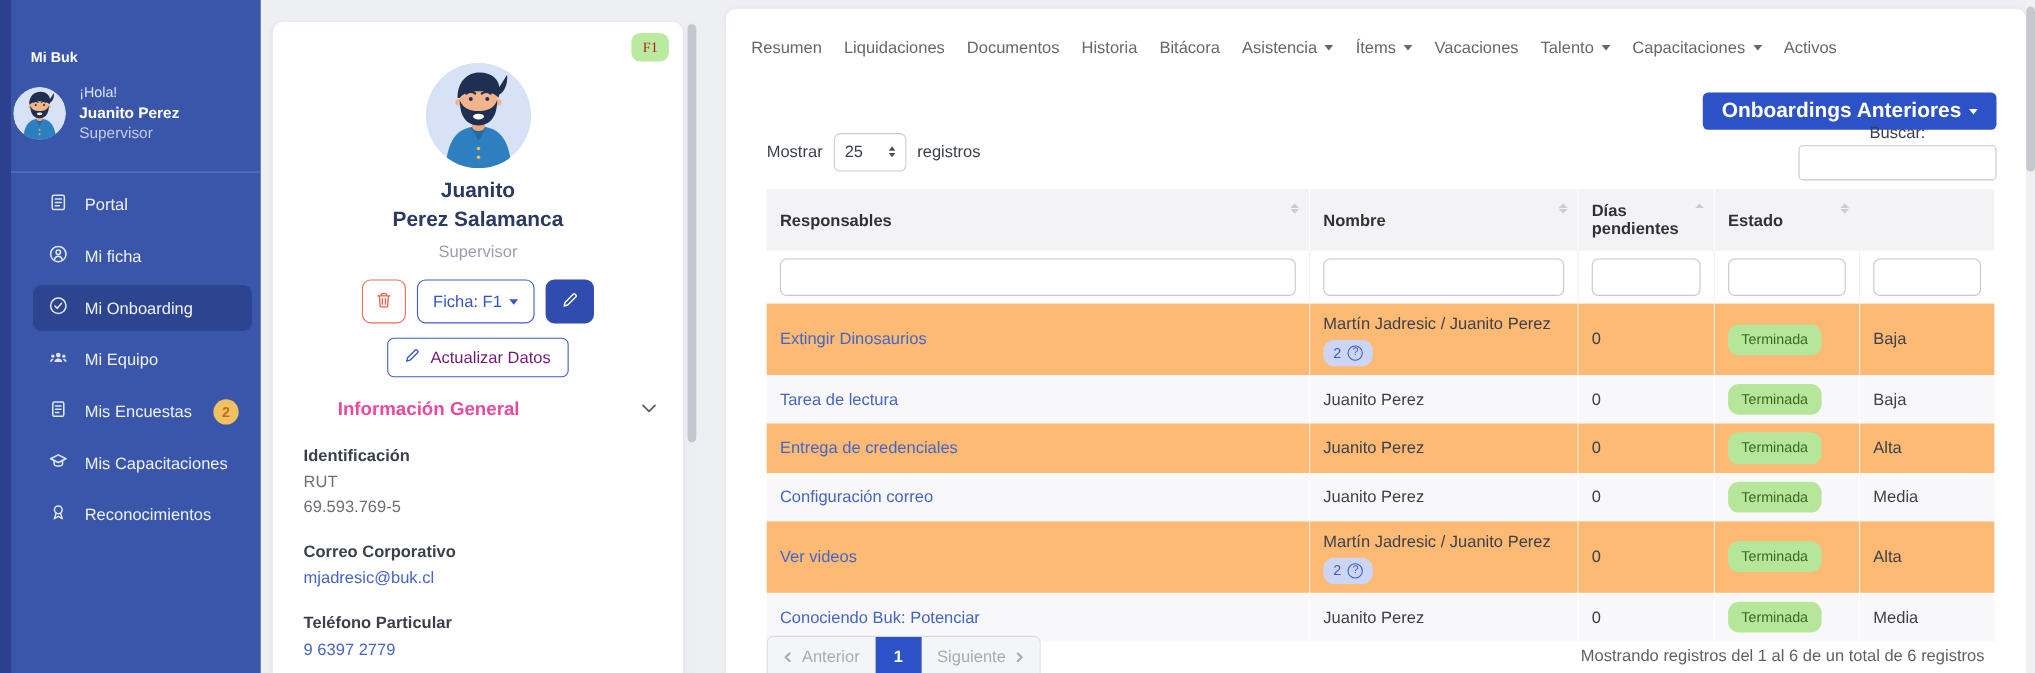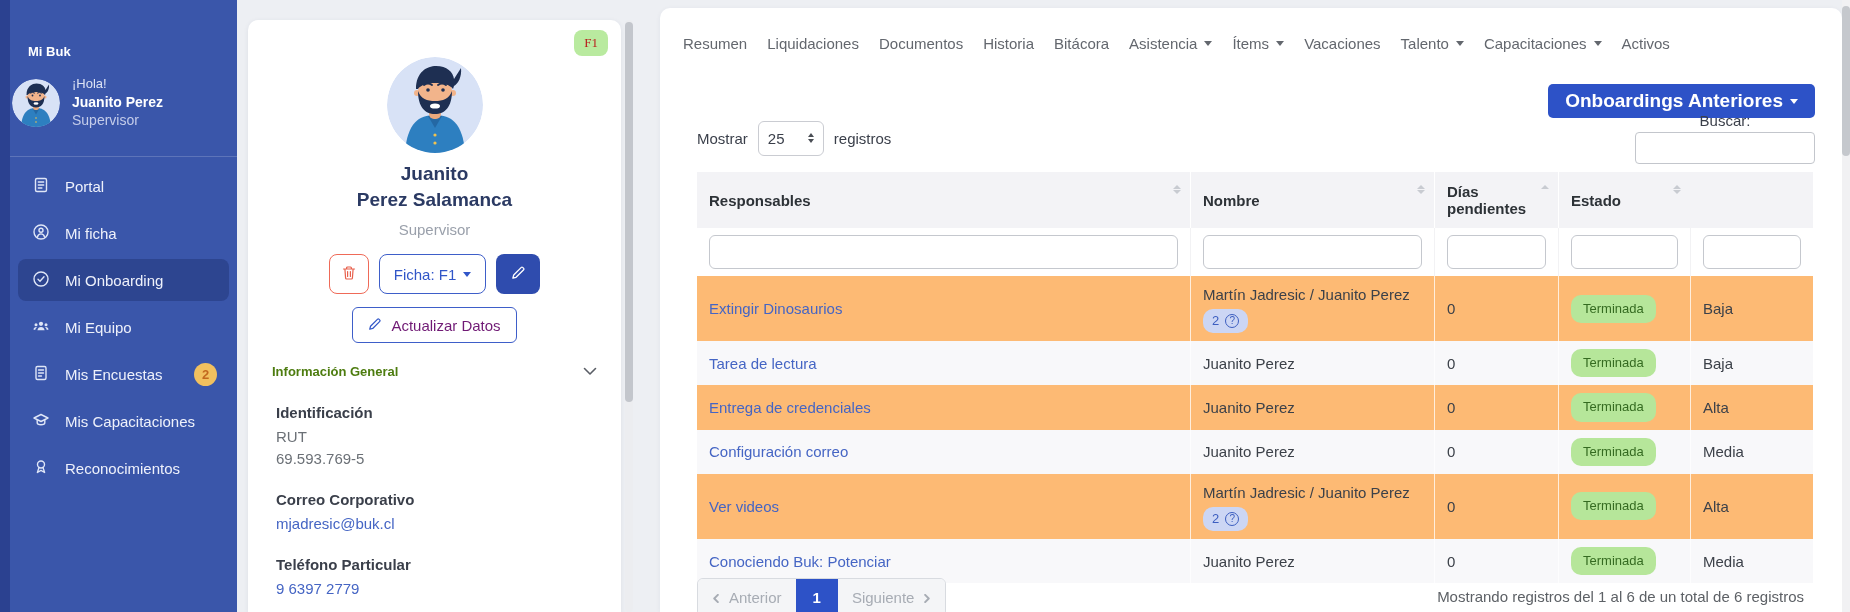--- a/index.html
+++ b/index.html
@@ -15,39 +15,39 @@
   .sidebar { position:absolute; left:10px; top:0; width:227px; height:612px; background:#3a56aa; color:#fff; overflow:hidden; }
   .logo { margin-top:24px; text-align:center; font-size:40px; font-weight:bold; letter-spacing:1px; color:#fff; }
   .side-label { margin:44px 0 12px 18px; font-size:13px; font-weight:bold; }
   .user-block { display:flex; align-items:center; margin:16px 10px 0 2px; }
   .user-avatar { width:48px; height:48px; border-radius:50%; overflow:hidden; flex:none; }
   .user-text { margin-left:12px; line-height:1.35; }
   .user-greeting { font-size:13px; color:#dde3f4; }
   .user-name { font-size:14px; font-weight:bold; color:#fff; }
   .user-role { font-size:14px; color:#c5cdea; }
   .side-divider { margin:26px 0 8px 0; border-top:1px solid rgba(255,255,255,.18); }
-  .menu { list-style:none; }
+  .menu { list-style:none;padding-left:12px; }
   .menu-item { display:flex; align-items:center; gap:15px; height:42px; margin:0 8px 5px 8px; padding:0 12px 0 14px; border-radius:8px; font-size:15px; color:#eef1fb; cursor:pointer; }
   .menu-item.active { background:#2d4590; }
   .menu-item svg { flex:none; }
   .badge-circle { margin-left:auto; width:23px; height:23px; border-radius:50%; background:#f1c05f; color:#c2681f; font-size:13px; font-weight:bold; display:flex; align-items:center; justify-content:center; }
 
   
   .profile-card { position:absolute; left:248px; top:20px; width:373px; height:592px; background:#fff; border-radius:10px 10px 0 0; box-shadow:0 1px 5px rgba(40,50,90,.08); overflow:hidden; }
   .record-badge { position:absolute; top:10px; right:13px; background:#b9ea9f; color:#b91c1c; font-family:Liberation Serif, serif; font-size:13px; padding:5px 10px; border-radius:8px; }
   .big-avatar { width:96px; height:96px; border-radius:50%; overflow:hidden; margin:37px auto 0 auto; }
   .profile-name { margin-top:8px; text-align:center; font-size:19px; font-weight:bold; color:#2b3a63; line-height:1.35; }
   .profile-role { margin-top:9px; text-align:center; font-size:15px; color:#9aa0ab; }
   .btn-row { margin-top:16px; display:flex; justify-content:center; align-items:center; gap:10px; }
   .trash-btn { width:40px; height:40px; background:#fff; border:1px solid #ef6a58; border-radius:8px; display:flex; align-items:center; justify-content:center; cursor:pointer; }
   .ficha-btn { height:40px; padding:0 14px; background:#fff; border:1px solid #3e5ec9; border-radius:8px; color:#3156c8; font-size:15px; display:flex; align-items:center; cursor:pointer; }
   .pencil-btn { width:44px; height:40px; background:#2f4cae; border:none; border-radius:8px; color:#fff; display:flex; align-items:center; justify-content:center; cursor:pointer; }
   .update-btn { margin:13px auto 0 auto; height:36px; padding:0 15px; background:#fff; border:1px solid #3e5ec9; border-radius:6px; color:#701a75; font-size:15px; display:flex; align-items:center; gap:9px; cursor:pointer; }
   .section-head { margin:19px 24px 0 24px; display:flex; align-items:center; justify-content:space-between; cursor:pointer; }
-  .section-title { font-size:13px; font-weight:bold; color:#4d7c0f; }
+  .section-title { font-size:17px; font-weight:bold; color:#ec4899;margin-left:35px; }
   .fields { margin:24px 28px 0 28px; }
   .field-group { margin-bottom:21px; }
   .field-label { font-size:15px; font-weight:bold; color:#3a3f4a; margin-bottom:5px; }
   .field-value { font-size:15px; color:#6b7076; line-height:1.45; }
   .field-link { font-size:15px; color:#4565c4; line-height:1.45; text-decoration:none; display:inline-block; }
   .card-scrollbar { position:absolute; left:625px; top:20px; width:8px; height:592px; background:#ecedf0; border-radius:4px; }
   .card-scroll-thumb { position:absolute; top:2px; left:0; width:8px; height:380px; background:#c3c6cc; border-radius:4px; }
 
   
   .main-panel { position:absolute; left:660px; top:8px; width:1182px; height:604px; background:#fff; border-radius:10px 10px 0 0; box-shadow:0 1px 5px rgba(40,50,90,.06); }

